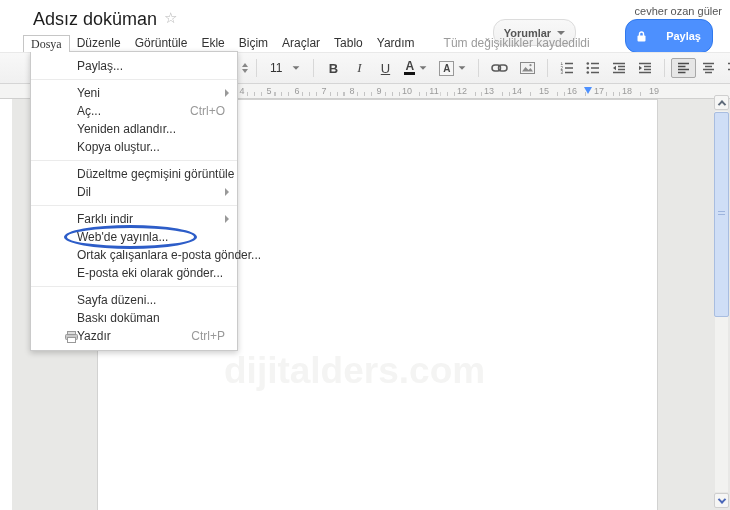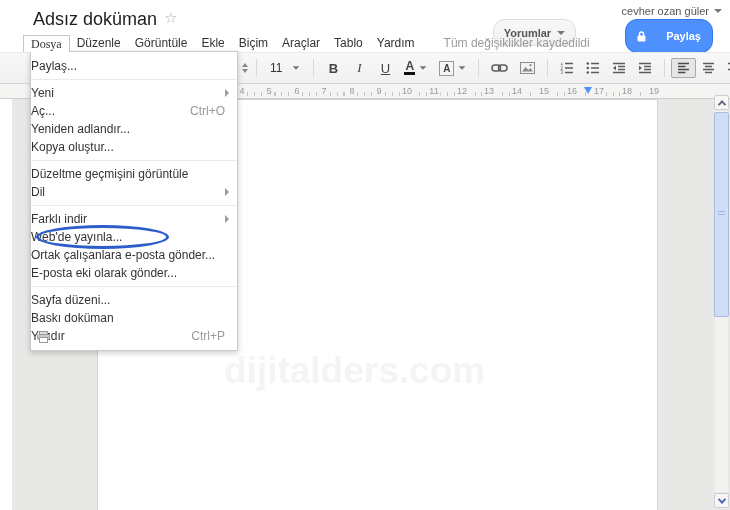--- a/index.html
+++ b/index.html
@@ -4,21 +4,21 @@
 <style>
   * { margin:0; padding:0; box-sizing:border-box; }
   html,body { width:730px; height:510px; overflow:hidden; }
   body { font-family:"Liberation Sans", sans-serif; background:#fff; position:relative; }
   .app { position:relative; width:730px; height:510px; overflow:hidden; }
 
   
   .header { position:absolute; left:0; top:0; right:0; height:52px; background:#fff; }
   .doc-title { position:absolute; left:33px; top:9px; font-size:18px; color:#1d1d1d; white-space:nowrap; }
   .star { color:#b5b5b5; font-size:15px; margin-left:7px; vertical-align:2px; }
-  .account { position:absolute; top:5px; right:8px; font-size:11px; color:#555; display:flex; align-items:center; gap:5px; }
+  .account { position:absolute; top:5px; right:8px; font-size:11px; color:#555; display:flex; align-items:center; gap:5px;flex-direction:column; }
   .hdr-btns { position:absolute; top:19px; right:17px; display:flex; gap:8px; }
   .btn { height:27px; display:inline-flex; align-items:center; border-radius:12px; font-size:11px; font-weight:bold; cursor:default; }
   .btn-comments { background:linear-gradient(#f8f8f8,#f1f1f1); border:1px solid #dcdcdc; color:#555; padding:0 10px; gap:6px; }
   .btn-share { background:#4d90fe; border:1px solid #3079ed; color:#fff; padding:16px 11px; gap:20px;margin-left:41px; }
   .dd { width:0; height:0; border-left:4px solid transparent; border-right:4px solid transparent; border-top:4px solid #777; display:inline-block; }
   .btn-share-lock svg { display:block; }
 
   .menubar { position:absolute; left:23px; top:35px; display:flex; align-items:stretch; font-size:12px; color:#333; }
   .mb-item { padding:0 7px; height:16px; line-height:16px; cursor:default; }
   .mb-item.open { background:#fff; border:1px solid #c6c6c6; border-bottom:none; height:17px; position:relative; z-index:40;font-family:Liberation Serif, serif; }
@@ -61,21 +61,21 @@
   .sb-up { top:0; } .sb-down { bottom:0; }
   .chev { width:6px; height:6px; border-left:2px solid #5f6b7a; border-top:2px solid #5f6b7a; }
   .chev-up { transform:rotate(45deg) translate(1px,1px); }
   .chev-down { border-color:#4a67b8; transform:rotate(225deg) translate(1px,1px); }
   .sb-thumb { position:absolute; left:0; top:17px; width:15px; height:205px; background:#cfdef6; border:1px solid #a8bde0; border-radius:2px; }
   .grip { width:7px; margin:0 auto; border-top:1px solid #9db4dd; }
   .grip1 { margin-top:98px; } .grip2 { margin-top:2px; }
 
   
   .menu { position:absolute; left:30px; top:51px; width:208px; background:#fff; border:1px solid #cacaca; box-shadow:0 2px 6px rgba(0,0,0,.2); padding:5px 0; z-index:30; }
-  .mi { position:relative; height:18px; line-height:18px; font-size:12px; color:#333; cursor:default; white-space:nowrap; }
+  .mi { position:relative; height:18px; line-height:18px; padding-left:18px; font-size:12px; color:#333; cursor:default; white-space:nowrap;margin-left:28px; }
   .mi .shortcut { position:absolute; right:12px; color:#999; }
   .subarrow { position:absolute; right:8px; top:5px; width:0; height:0; border-left:4px solid #999; border-top:4px solid transparent; border-bottom:4px solid transparent; }
   .msep { border-top:1px solid #ebebeb; margin:4px 0; }
   .printer-ic { position:absolute; left:6px; top:3px; }
   .annot { position:absolute; left:5px; top:-3px; width:133px; height:24px; border:3px solid #2d5dc8; border-radius:50%; pointer-events:none; z-index:5; }
 </style>
 </head>
 <body>
 
 <div class="app">

